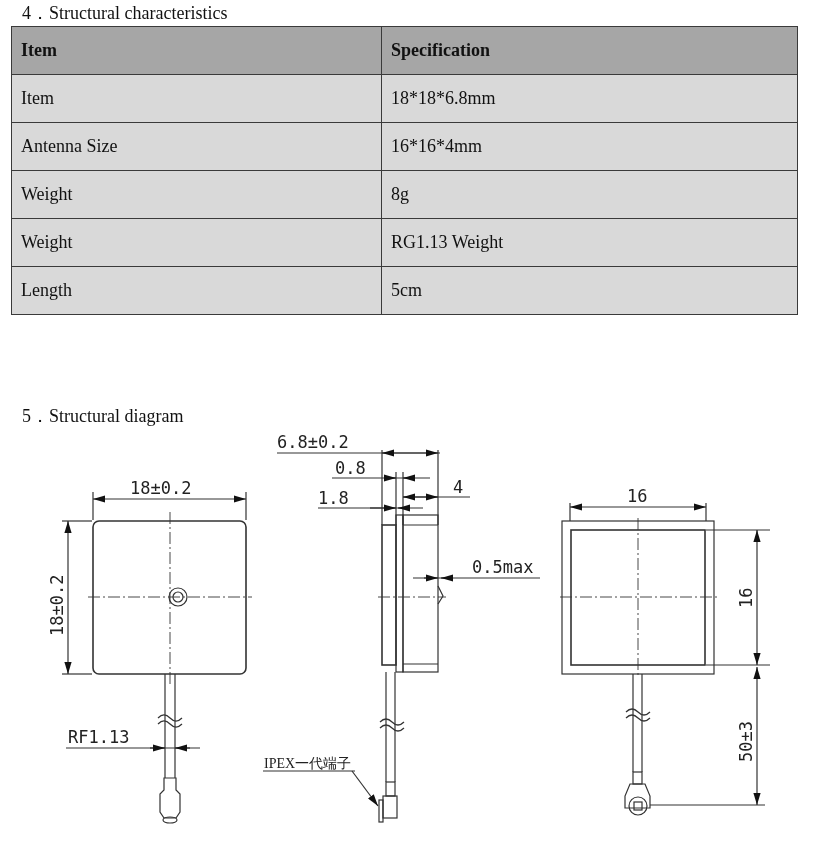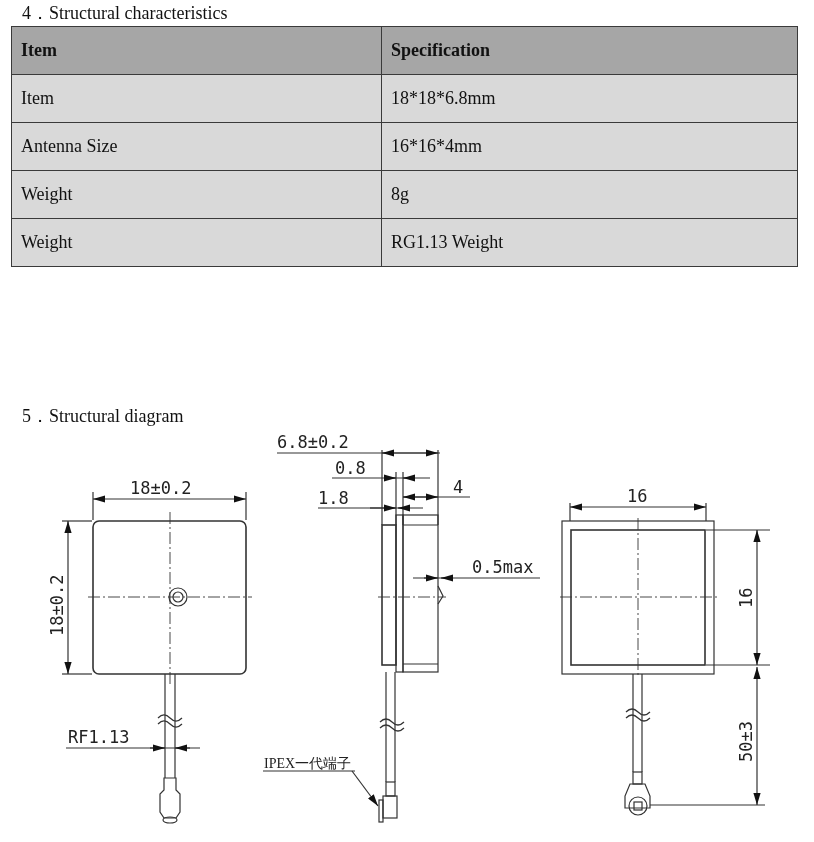--- a/index.html
+++ b/index.html
@@ -38,20 +38,24 @@
     <td class="c1">Antenna Size</td>
     <td>16*16*4mm</td>
   </tr>
   <tr>
     <td class="c1">Weight</td>
     <td>8g</td>
   </tr>
   <tr>
     <td class="c1">Weight</td>
     <td>RG1.13 Weight</td>
+  </tr>
+  <tr>
+    <td class="c1">Length</td>
+    <td>5cm</td>
   </tr>
 </tbody>
   </table>
 
 <div class="section-title" id="title5">5．Structural diagram</div>
 
 <svg id="diagram" width="814" height="422" viewBox="0 420 814 422">
   <defs>
     <marker id="arr" viewBox="0 0 10 6" refX="10" refY="3" markerWidth="10" markerHeight="6" orient="auto-start-reverse">
       <path d="M0,0 L10,3 L0,6 z" fill="#111"></path>

